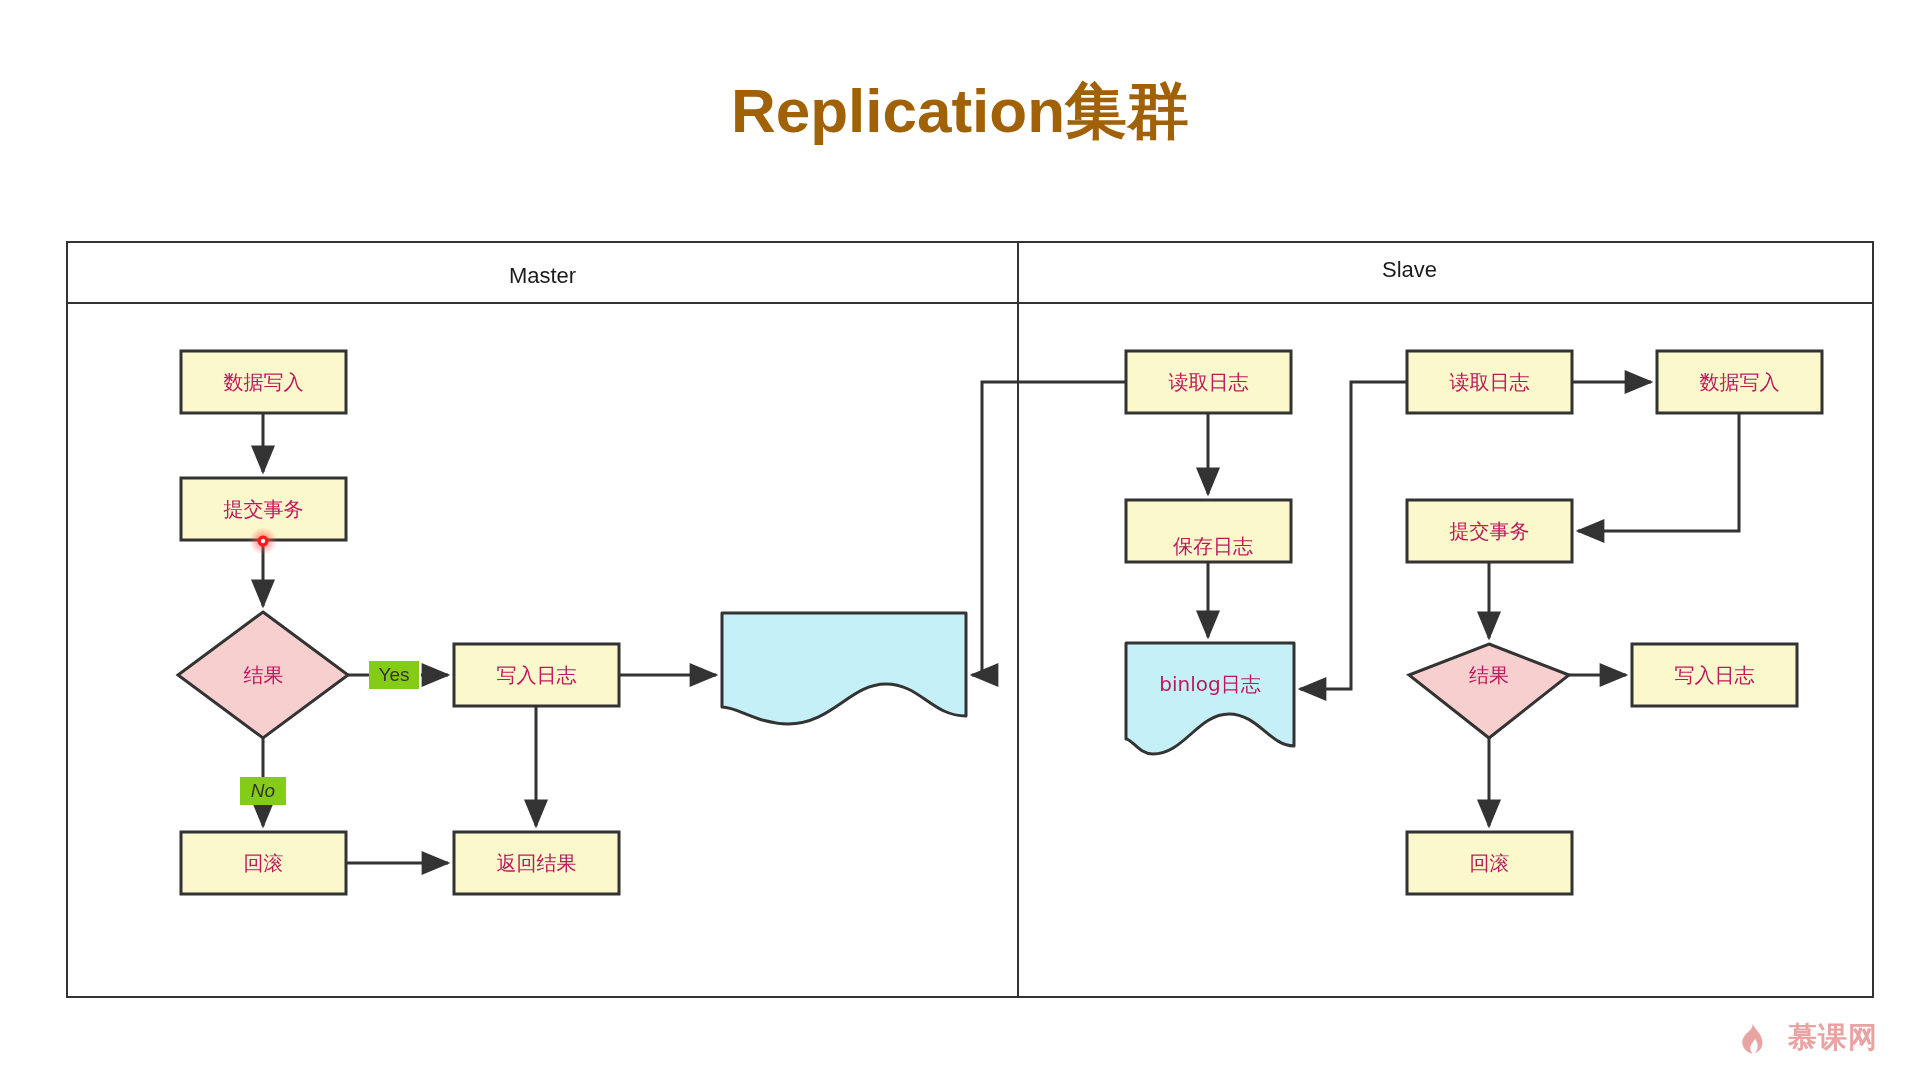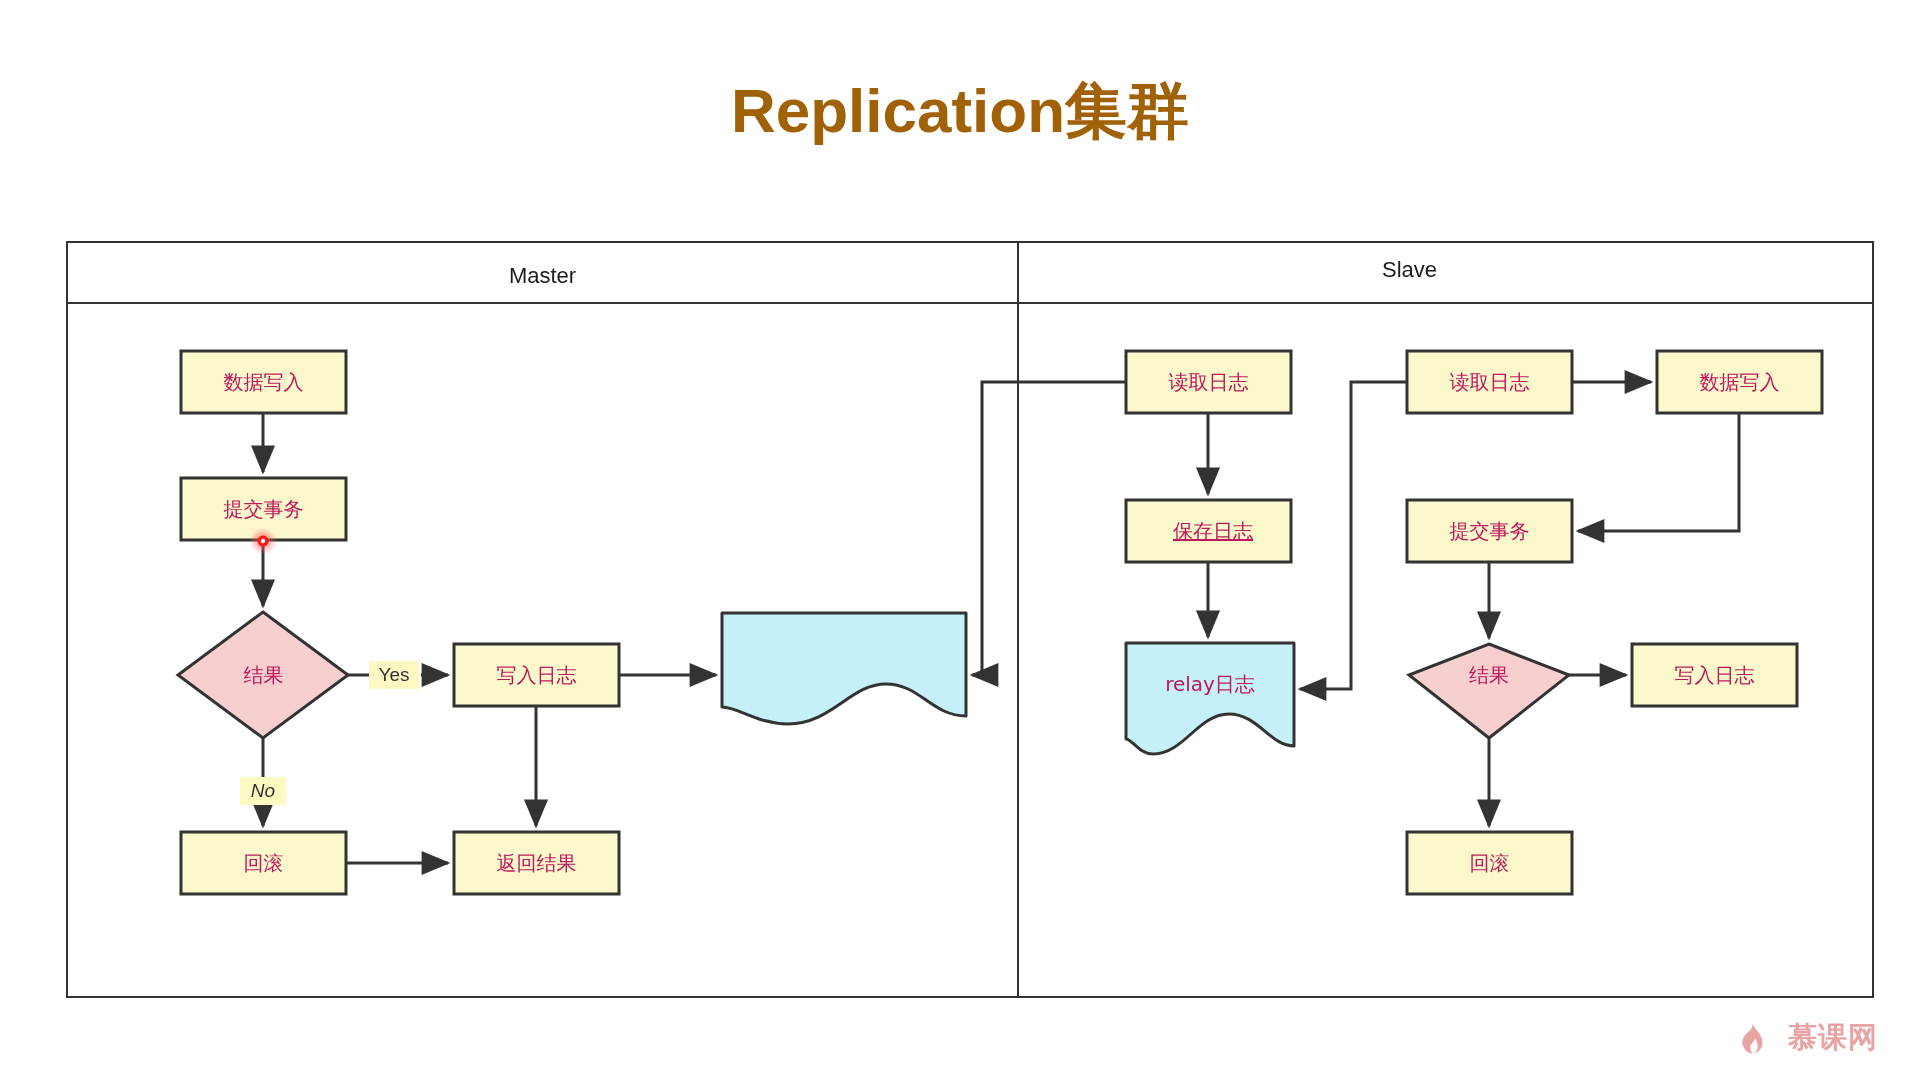--- a/index.html
+++ b/index.html
@@ -67,21 +67,21 @@
     pointer-events: none;
   }
   .edge-label {
     position: absolute;
     display: flex;
     align-items: center;
     justify-content: center;
     font-size: 19px;
     color: #333333;
     font-family: "Liberation Sans", sans-serif;
-    background: #fef9c3;
+    background: #84cc16;
     pointer-events: none;
   }
 
   
   .hit {
     position: absolute;
     cursor: pointer;
   }
 
   #watermark {
@@ -240,24 +240,24 @@
   <div class="hit" style="left:388px; top:591px; width:165px; height:62px;"></div>
   <div class="node-label" style="left:388px; top:591px; width:165px; height:62px;">返回结果</div>
 
   <div class="edge-label" style="left:303px; top:420px; width:50px; height:28px;">Yes</div>
   <div class="edge-label" style="left:174px; top:536px; width:46px; height:28px;font-style:italic;">No</div>
 
   <div class="hit" style="left:1060px; top:110px; width:165px; height:62px;"></div>
   <div class="node-label" style="left:1060px; top:110px; width:165px; height:62px;">读取日志</div>
 
   <div class="hit" style="left:1060px; top:259px; width:165px; height:62px;"></div>
-  <div class="node-label" style="left:1060px; top:259px; width:174px; height:62px;text-decoration:underline;">保存日志</div>
+  <div class="node-label" style="left:1060px; top:274px; width:174px; height:62px;">保存日志</div>
 
   <div class="hit" style="left:1060px; top:402px; width:168px; height:100px;"></div>
-  <div class="node-label" style="left:1060px; top:412px; width:168px; height:62px;">relay日志</div>
+  <div class="node-label" style="left:1060px; top:412px; width:168px; height:62px;">binlog日志</div>
 
   <div class="hit" style="left:1341px; top:110px; width:165px; height:62px;"></div>
   <div class="node-label" style="left:1341px; top:110px; width:165px; height:62px;">读取日志</div>
 
   <div class="hit" style="left:1591px; top:110px; width:165px; height:62px;"></div>
   <div class="node-label" style="left:1591px; top:110px; width:165px; height:62px;">数据写入</div>
 
   <div class="hit" style="left:1341px; top:259px; width:165px; height:62px;"></div>
   <div class="node-label" style="left:1341px; top:259px; width:165px; height:62px;">提交事务</div>
 

